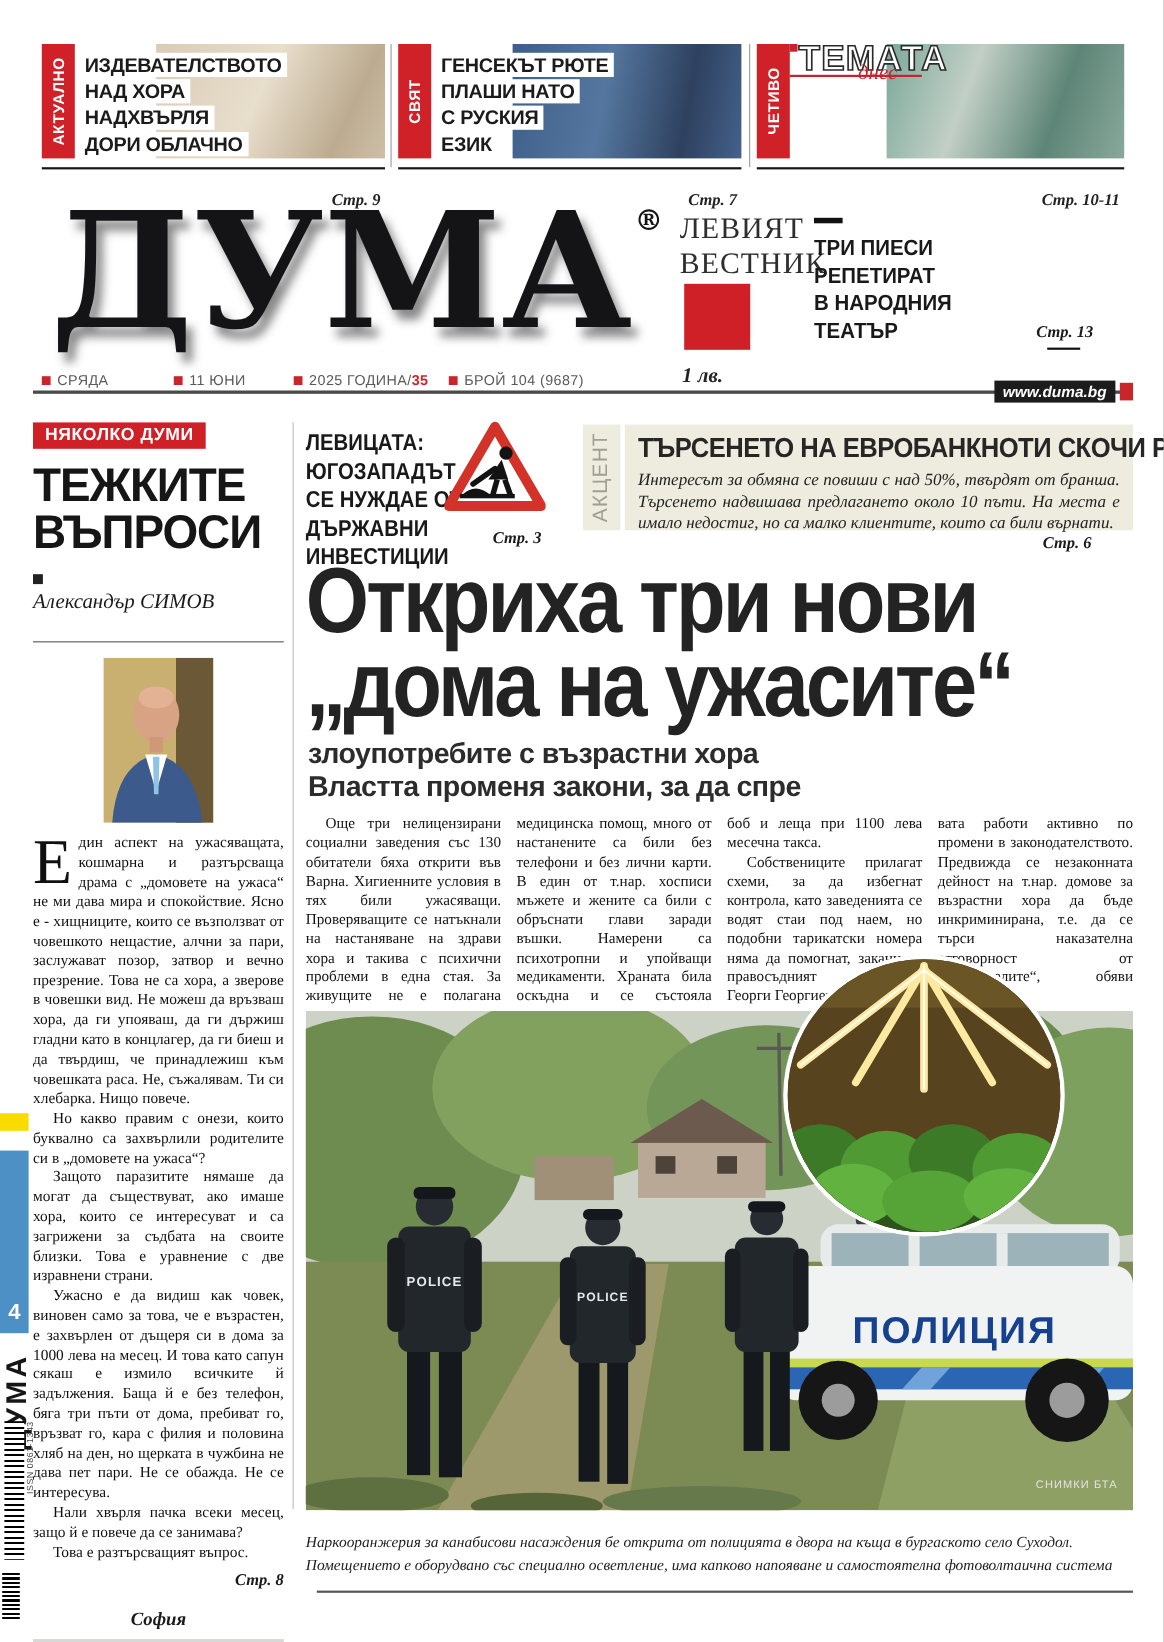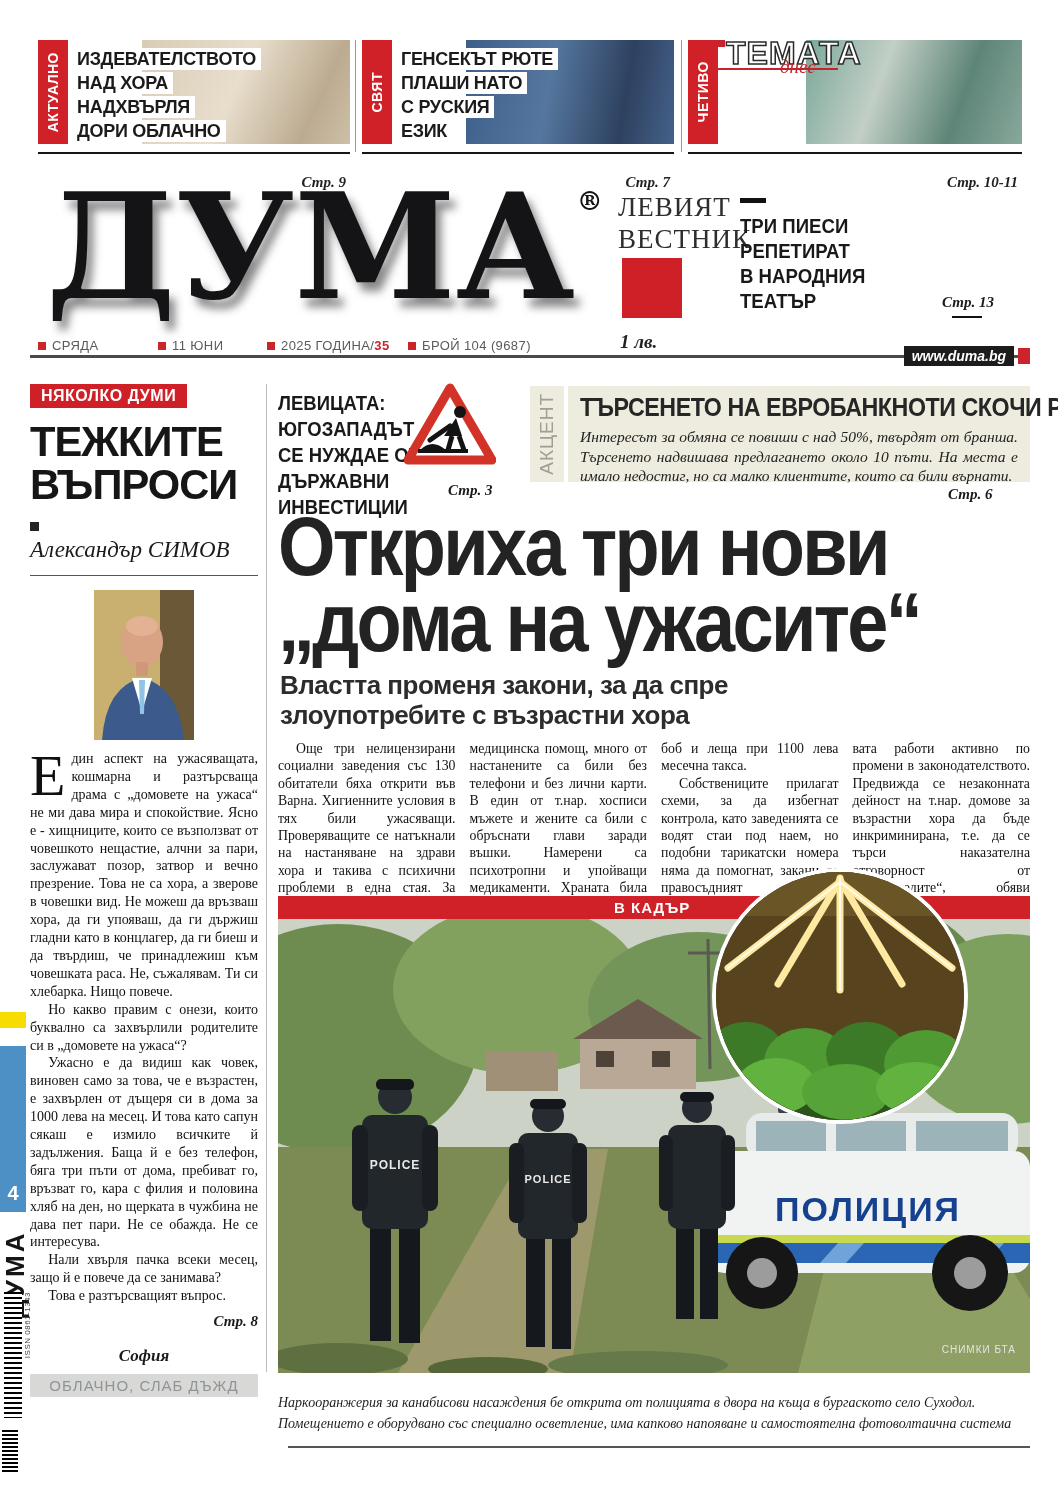--- a/index.html
+++ b/index.html
@@ -44,21 +44,21 @@
   .price{position:absolute;left:620px;top:331px;font-family:"Liberation Serif",serif;font-style:italic;font-weight:bold;font-size:19px;color:#222}
   .rule-thick{position:absolute;left:30px;top:355px;width:1000px;height:3px;background:#4a4a4a}
   .site{position:absolute;right:44px;top:346px;background:#1c1c1c;color:#fff;font-style:italic;font-weight:bold;font-size:14px;padding:2px 8px;z-index:2}
   .site-sq{position:absolute;right:28px;top:348px;width:12px;height:16px;background:#c9252b;z-index:2}
   .vdiv{position:absolute;left:266px;top:384px;height:988px;width:1px;background:#bcbcbc}
   
   .opinion{position:absolute;left:30px;top:384px;width:228px}
   .kicker{background:#d02027;color:#fff;font-weight:bold;font-size:16px;display:inline-block;padding:3px 11px;letter-spacing:.5px}
   .op-title{font-weight:bold;font-size:43px;line-height:43px;letter-spacing:-1px;margin-top:12px;color:#161616;transform:scaleX(.97);transform-origin:left top}
   .op-bullet{width:9px;height:9px;background:#222;margin:16px 0 6px}
-  .op-author{font-family:"Liberation Serif",serif;font-style:italic;font-size:23px;margin:2px 0 12px}
+  .op-author{font-family:"Liberation Serif",serif;font-style:italic;font-size:19px;margin:2px 0 24px}
   .op-rule{height:1px;background:#555;margin-bottom:14px}
   .portrait{display:block;margin:0 auto 10px}
   .op-text{font-family:"Liberation Serif",serif;font-size:14px;line-height:1.28;text-align:justify;color:#101010}
   .op-text p{margin:0;text-indent:1.3em}
   .op-text p.first{text-indent:0}
   .dropcap{float:left;font-family:"Liberation Serif",serif;font-size:58px;line-height:46px;padding:3px 6px 0 0}
   .op-page{text-align:right;font-family:"Liberation Serif",serif;font-style:italic;font-weight:bold;font-size:15px;margin-top:8px}
   .city{text-align:center;font-family:"Liberation Serif",serif;font-weight:bold;font-style:italic;font-size:17px;margin-top:16px}
   .cond{background:#d8d8d6;color:#8f9496;text-align:center;font-size:15px;letter-spacing:1px;padding:3px 0;margin-top:8px}
   
@@ -196,20 +196,21 @@
       <ellipse cx="48" cy="52" rx="21" ry="25" fill="#d8a284"></ellipse>
       <ellipse cx="48" cy="36" rx="16" ry="10" fill="#e3b193"></ellipse>
       <rect x="42" y="72" width="12" height="14" fill="#cf9878"></rect>
       <path d="M8 150 Q12 96 48 88 Q84 96 90 150 Z" fill="#3c5a8c"></path>
       <polygon points="38,88 48,122 58,88" fill="#fff"></polygon>
       <polygon points="45,90 51,90 50,124 46,124" fill="#8fc4e4"></polygon>
     </svg>
     <div class="op-text">
       <p class="first"><span class="dropcap">Е</span><span>дин аспект на ужасяващата, кошмарна и разтърсваща драма с „домовете на ужаса“ не ми дава мира и спокойствие. Ясно е - хищниците, които се възползват от човешкото нещастие, алчни за пари, заслужават позор, затвор и вечно презрение. Това не са хора, а зверове в човешки вид. Не можеш да връзваш хора, да ги упояваш, да ги държиш гладни като в концлагер, да ги биеш и да твърдиш, че принадлежиш към човешката раса. Не, съжалявам. Ти си хлебарка. Нищо повече.</span></p>
       <p>Но какво правим с онези, които буквално са захвърлили родителите си в „домовете на ужаса“?</p>
+      <p>Защото паразитите нямаше да могат да съществуват, ако имаше хора, които се интересуват и са загрижени за съдбата на своите близки. Това е уравнение с две изравнени страни.</p>
       <p>Ужасно е да видиш как човек, виновен само за това, че е възрастен, е захвърлен от дъщеря си в дома за 1000 лева на месец. И това като сапун сякаш е измило всичките й задължения. Баща й е без телефон, бяга три пъти от дома, пребиват го, връзват го, кара с филия и половина хляб на ден, но щерката в чужбина не дава пет пари. Не се обажда. Не се интересува.</p>
       <p>Нали хвърля пачка всеки месец, защо й е повече да се занимава?</p>
       <p>Това е разтърсващият въпрос.</p>
     </div>
     <div class="op-page">Стр. 8</div>
     <div class="city">София</div>
     <div class="cond">ОБЛАЧНО, СЛАБ ДЪЖД</div>
     
   </div>
 
@@ -248,41 +249,40 @@
     <div class="accent-title">ТЪРСЕНЕТО НА ЕВРОБАНКНОТИ СКОЧИ РЯЗКО</div>
     <div class="accent-text">Интересът за обмяна се повиши с над 50%, твърдят от бранша. Търсенето надвишава предлагането около 10 пъти. На места е имало недостиг, но са малко клиентите, които са били върнати.</div>
   </div>
   <div class="accent-page">Стр. 6</div>
 
   <div class="head">
     <div class="head-line">Откриха три нови</div>
     <div class="head-line">„дома на ужасите“</div>
   </div>
   <div class="subhead">
+    <div>злоупотребите с възрастни хора</div>
     <div>Властта променя закони, за да спре</div>
-    <div>злоупотребите с възрастни хора</div>
   </div>
   <div class="columns">
     <div>
         <p class="ind">Още три нелицензирани социални заведения със 130 обитатели бяха открити във Варна. Хигиенните условия в тях били ужасяващи. Проверяващите се натъкнали на настаняване на здрави хора и такива с психични проблеми в една стая. За живущите не е полагана адекватна</p>
       </div>
     <div>
         <p>медицинска помощ, много от настанените са били без телефони и без лични карти. В един от т.нар. хосписи мъжете и жените са били с обръснати глави заради въшки. Намерени са психотропни и упойващи медикаменти. Храната била оскъдна и се състояла основно от грах,</p>
       </div>
     <div>
       <p>боб и леща при 1100 лева месечна такса.</p>
       <p class="ind">Собствениците прилагат схеми, за да избегнат контрола, като заведенията се водят стаи под наем, но подобни тарикатски номера няма да помогнат, закани се правосъдният министър Георги Георгиев. „Държа-</p>
     </div>
     <div>
       <p>вата работи активно по промени в законодателството. Предвижда се незаконната дейност на т.нар. домове за възрастни хора да бъде инкриминирана, т.е. да се търси наказателна отговорност от нарушителите“, обяви Георгиев.</p>
       <div class="story-page">Стр. 2</div>
     </div>
   </div>
 
-  <div class="bar"><span>В КАДЪР</span></div>
 
   <div class="photo">
     <svg width="752" height="454" viewBox="0 0 752 454">
       <rect width="752" height="454" fill="#cdd2c6"></rect>
       <ellipse cx="60" cy="120" rx="140" ry="115" fill="#6f8c50"></ellipse>
       <ellipse cx="240" cy="70" rx="125" ry="85" fill="#82a15f"></ellipse>
       <ellipse cx="420" cy="88" rx="110" ry="75" fill="#74955a"></ellipse>
       <ellipse cx="585" cy="66" rx="120" ry="85" fill="#688a4c"></ellipse>
       <ellipse cx="730" cy="110" rx="110" ry="95" fill="#7da05e"></ellipse>
       <line x1="430" y1="20" x2="432" y2="150" stroke="#5a5a52" stroke-width="3"></line>

